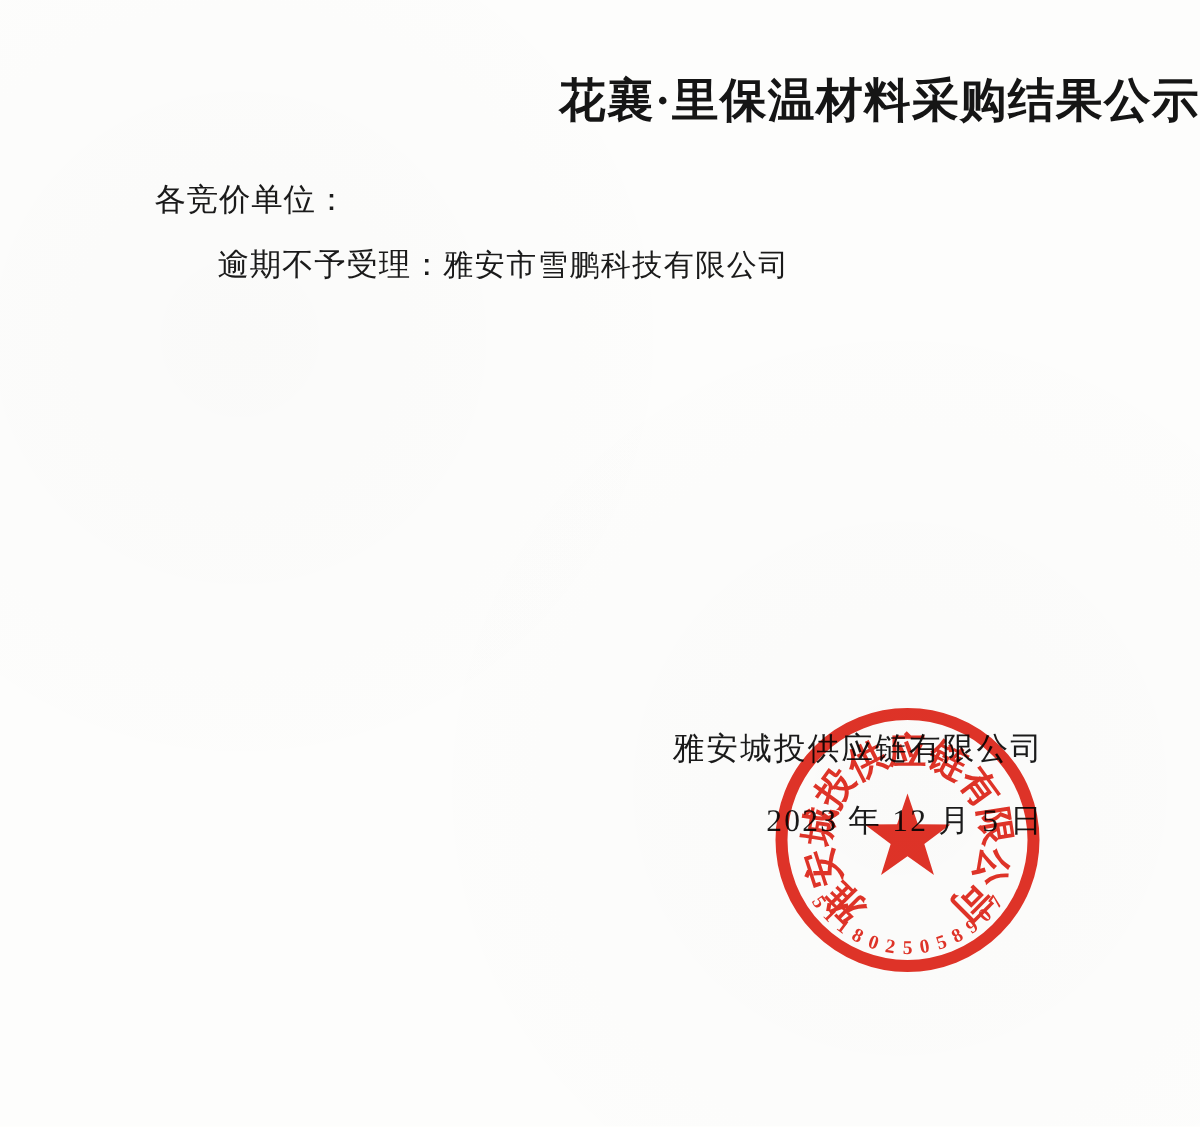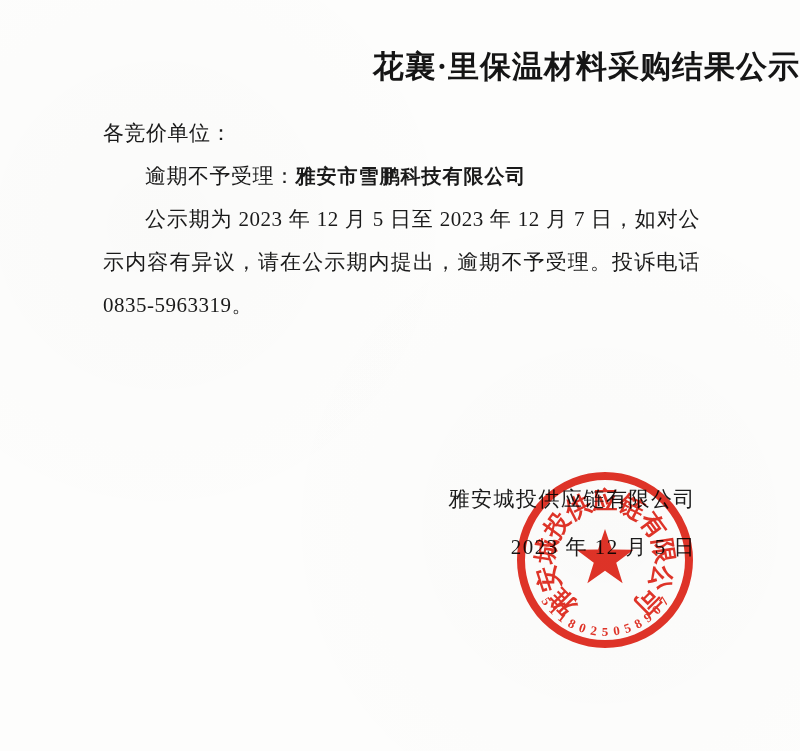--- a/index.html
+++ b/index.html
@@ -37,21 +37,21 @@
     width: 597px;
     font-size: 21px;
     line-height: 43px;
     text-align: justify;
     letter-spacing: 0.5px;
     color: #1a1a1a;
   }
   .doc-body p { margin: 0; }
   .doc-body p.indent { text-indent: 2em; }
   .winner-name {
-    font-weight: 700;
+    font-weight: 400;
     font-family: "Liberation Sans", "DejaVu Sans", sans-serif;
     font-size: 20px;
     letter-spacing: 1px;
   }
   .signature-block {
     position: absolute;
     top: 475px;
     right: 104px;
     text-align: right;
     font-size: 21px;
@@ -87,21 +87,20 @@
 </head>
 <body>
 
 <div class="page">
 
   <h1 class="doc-title">花襄·里保温材料采购结果公示</h1>
 
   <div class="doc-body">
     <p>各竞价单位：</p>
     <p class="indent"><span>逾期不予受理：</span><span class="winner-name">雅安市雪鹏科技有限公司</span></p>
-    <p class="indent">公示期为 2023 年 12 月 5 日至 2023 年 12 月 7 日，如对公示内容有异议，请在公示期内提出，逾期不予受理。投诉电话 0835-5963319。</p>
   </div>
 
   <div class="signature-block">
     <div>雅安城投供应链有限公司</div>
     <div>2023 年 12 月 5 日</div>
   </div>
 
   <svg class="seal" viewBox="0 0 200 200" xmlns="http://www.w3.org/2000/svg" style="color: rgb(224, 36, 23);">
     <circle class="seal-ring" cx="100" cy="100" r="84"></circle>
     <polygon class="seal-star" points="100,69 106.94,89.45 128.53,89.73 111.22,102.65 117.63,123.27 100,110.8 82.37,123.27 88.78,102.65 71.47,89.73 93.06,89.45"></polygon>

